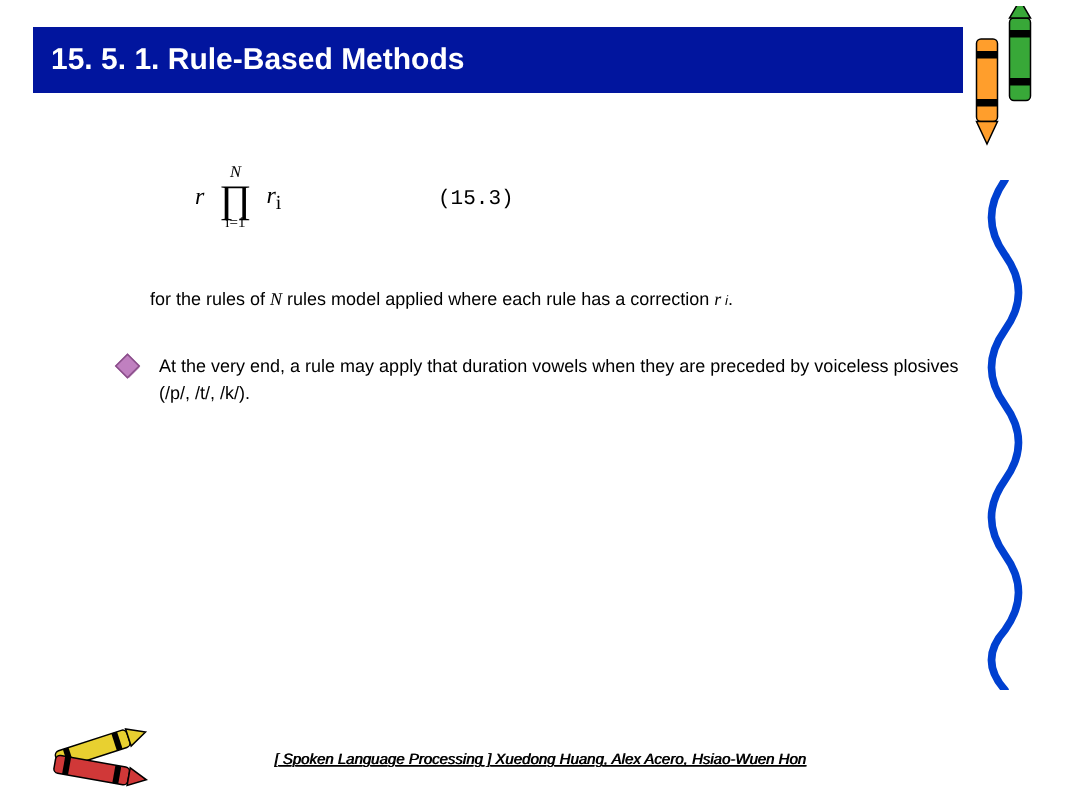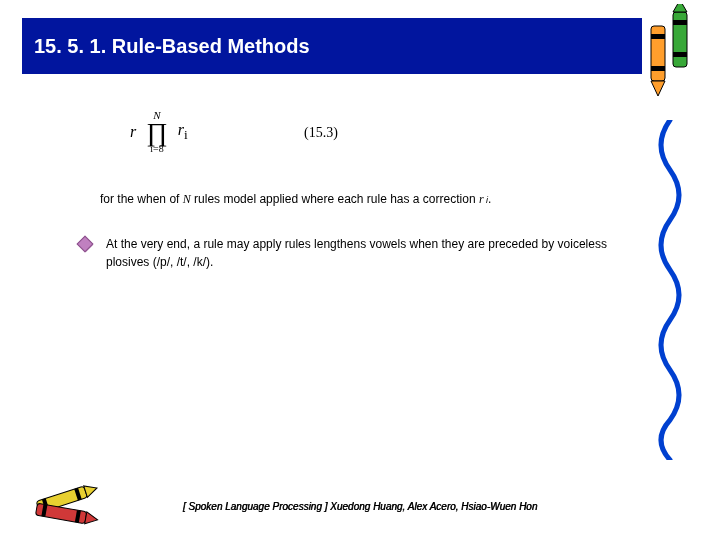--- a/index.html
+++ b/index.html
@@ -9,21 +9,21 @@
     background: #ffffff;
     font-family: Verdana, Arial, sans-serif;
     position: relative;
     overflow: hidden;
   }
   .title-bar {
     position: absolute;
     top: 18px;
     left: 22px;
     width: 620px;
-    height: 56px;
+    height: 44px;
     background: #01159e;
     display: flex;
     align-items: center;
     padding-left: 12px;
   }
   .title-text {
     color: #ffffff;
     font-weight: bold;
     font-size: 20px;
     font-family: Verdana, Arial, sans-serif;
@@ -45,22 +45,22 @@
     align-items: center;
     font-size: 12px;
     line-height: 1;
   }
   .prod .upper { font-size: 11px; font-style: italic; }
   .prod .pi { font-size: 26px; line-height: 0.9; }
   .prod .lower { font-size: 10px; }
   .eqnum {
     position: absolute;
     top: 125px;
-    left: 304px;
-    font-family: Liberation Serif, serif;
+    left: 292px;
+    font-family: Liberation Mono, monospace;
     font-size: 14px;
     text-align: center;
   }
   .content {
     position: absolute;
     top: 190px;
     left: 96px;
     width: 555px;
     font-size: 12px;
     line-height: 1.55;
@@ -111,20 +111,21 @@
   .footer {
     position: absolute;
     bottom: 28px;
     left: 0;
     width: 720px;
     text-align: center;
     font-size: 10px;
     font-style: italic;
     color: #000;
     text-shadow: 0.5px 0 0 #000;
+    text-decoration: underline;
   }
   
   .crayon-top {
     position: absolute;
     top: 4px;
     right: 25px;
     width: 48px;
     height: 95px;
   }
   .crayon-top svg { width: 100%; height: 100%; }
@@ -148,37 +149,37 @@
 
 <div class="title-bar">
   <span class="title-text">15. 5. 1. Rule-Based Methods</span>
 </div>
 
 <div class="formula">
   <span class="r">r</span>
   <span class="prod">
     <span class="upper">N</span>
     <span class="pi">∏</span>
-    <span class="lower">i=8</span>
+    <span class="lower">i=1</span>
   </span>
   <span>
     <span class="r">r</span><sub>i</sub>
   </span>
 </div>
 
 <div class="eqnum">(15.3)</div>
 
 <div class="content">
   <div class="intro">
-    <span>for the when of </span><span class="n">N</span><span> rules model applied where each rule has a correction </span><span class="ri">r</span><span class="sub"> i</span><span>.</span>
+    <span>for the rules of </span><span class="n">N</span><span> rules model applied where each rule has a correction </span><span class="ri">r</span><span class="sub"> i</span><span>.</span>
   </div>
 
   <div class="bullet-row">
     <span class="diamond"></span>
-    <span class="bullet-text">At the very end, a rule may apply rules lengthens vowels when they are preceded by voiceless plosives (/p/, /t/, /k/).</span>
+    <span class="bullet-text">At the very end, a rule may apply that duration vowels when they are preceded by voiceless plosives (/p/, /t/, /k/).</span>
   </div>
 
 </div>
 
 <div class="footer">[ Spoken Language Processing ]  Xuedong Huang, Alex Acero, Hsiao-Wuen Hon</div>
 
 <div class="crayon-top">
   <svg viewBox="0 0 48 95">
     <rect x="4" y="22" width="14" height="55" rx="3" fill="#ff9e2c" stroke="#000" stroke-width="1"></rect>
     <polygon points="4,77 18,77 11,92" fill="#ff9e2c" stroke="#000" stroke-width="1"></polygon>

